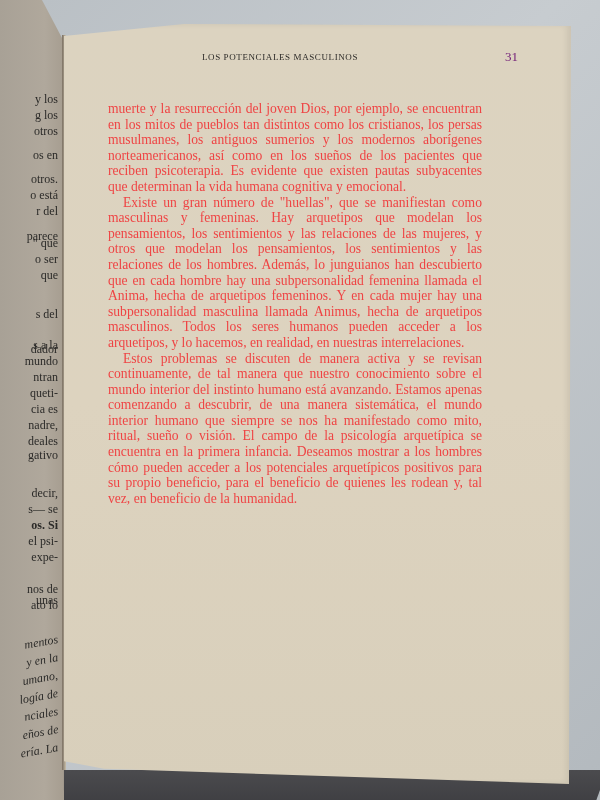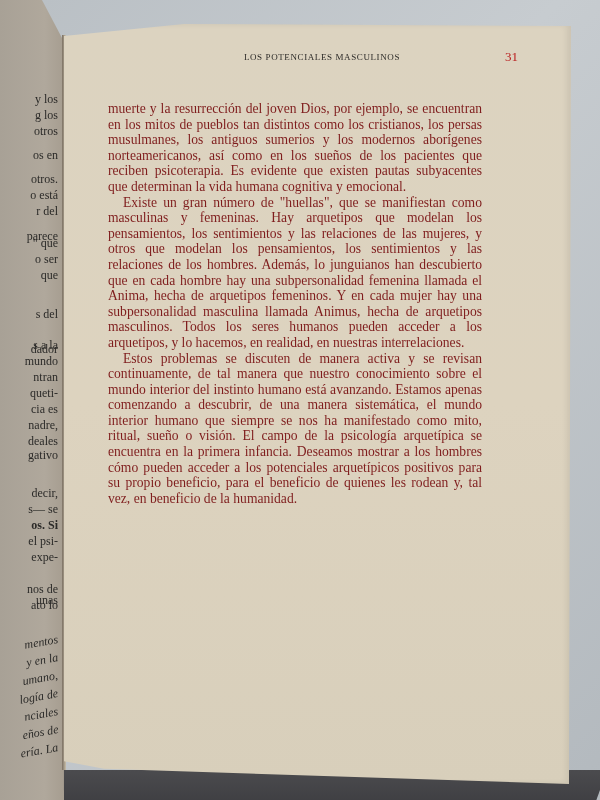--- a/index.html
+++ b/index.html
@@ -28,29 +28,29 @@
     position:absolute; left:62px; top:35px; width:4px; height:735px;
     background: linear-gradient(90deg, #7a6f62, #c9bfa9);
   }
   .right-page {
     position:absolute; left:64px; top:24px; width:507px; height:760px;
     background: linear-gradient(180deg, #dcd3c0 0%, #ddd3bf 50%, #d8cfbb 100%);
     clip-path: polygon(0 12px, 120px 0, 507px 2px, 505px 100%, 40px 98%, 0 97%);
     box-shadow: inset -4px 0 6px rgba(0,0,0,0.08);
   }
   .running-head {
-    position:absolute; left:160px; top:52px; width:240px; text-align:right;
+    position:absolute; left:160px; top:52px; width:240px; text-align:center;
     font-size:9px; letter-spacing:0.6px; color:#2c2a27; font-variant: small-caps;
   }
   .page-number {
-    position:absolute; left:505px; top:49px; font-size:13px; color:#b91c1c;
+    position:absolute; left:505px; top:49px; font-size:13px; color:#701a75;
   }
   .body-text {
     position:absolute; left:108px; top:101px; width:374px;
-    font-size:13.6px; line-height:15.6px; color:#7f1d1d; text-align:justify;
+    font-size:13.6px; line-height:15.6px; color:#ef4444; text-align:justify;
   }
   .body-text p { margin:0; }
   .body-text p.indent { text-indent:15px; }
 </style>
 </head>
 <body>
 
 <div class="shadow-bottom"></div>
 
 <div class="left-page" id="leftPage">

